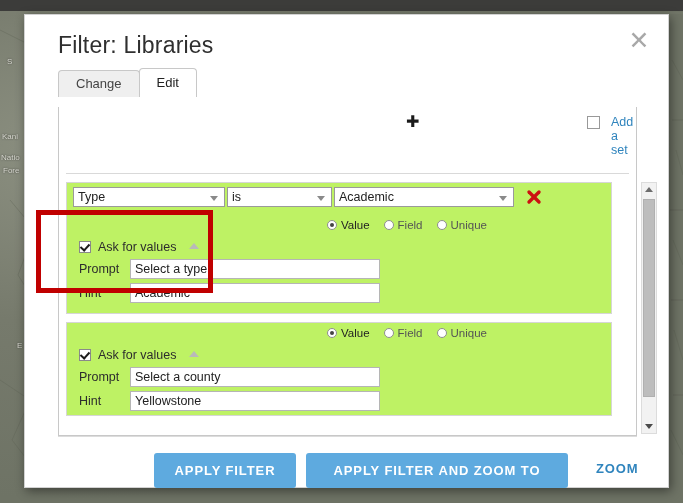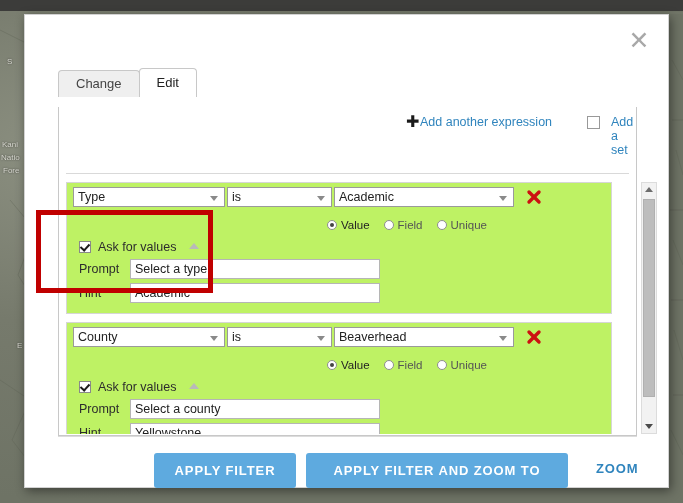--- a/index.html
+++ b/index.html
@@ -155,39 +155,39 @@
       <g stroke="#4e5346" stroke-width="1.2" fill="none" opacity="0.55">
         <path d="M672 120 L683 120"></path>
         <path d="M670 210 L683 210"></path>
         <path d="M671 300 L683 300"></path>
         <path d="M673 395 L683 395"></path>
       </g>
       <g fill="#7d8273" opacity="0.5">
         <rect x="0" y="12" width="683" height="2"></rect>
       </g>
     </svg>
-    <div class="map-label" style="left:2px;top:140px;text-align:right;">Kani</div>
+    <div class="map-label" style="left:2px;top:132px;text-align:right;">Kani</div>
     <div class="map-label" style="left:1px;top:153px;">Natio</div>
     <div class="map-label" style="left:3px;top:166px;">Fore</div>
     <div class="map-label" style="left:7px;top:57px;">S</div>
     <div class="map-label" style="left:17px;top:341px;">E</div>
   </div>
 
   <div class="dialog">
 
+    <div class="dlg-title">Filter: Libraries</div>
     <div class="close-x">✕</div>
 
     <div class="tabs">
       <span class="tab">Change</span><span class="tab active">Edit</span>
     </div>
     <div class="panel"></div>
 
     <div class="addrow">
       <span class="plus">✚</span>
-      <span class="add-expr">Add another expression</span>
       <span class="setbox"></span>
       <span class="add-set">Add a set</span>
     </div>
 
 
     <div class="hrule"></div>
 
     <div class="exprwrap">
       <div class="exprlist">
 
@@ -212,31 +212,20 @@
           <div class="kvrow">
             <span class="kvlbl">Prompt</span><span class="kvinput">Select a type</span>
           </div>
           <div class="kvrow">
             <span class="kvlbl">Hint</span><span class="kvinput">Academic</span>
           </div>
           <div class="pad"></div>
         </div>
 
         <div class="expr">
-          <div class="top">
-            <span class="fld w1"><span>County</span><span class="caret"></span></span><span class="fld w2"><span>is</span><span class="caret"></span></span><span class="fld w3"><span>Beaverhead</span><span class="caret"></span></span>
-            <span class="delx">
-              <svg width="18" height="18" viewBox="0 0 18 18">
-                  <g stroke="#cc1111" stroke-width="3.4" stroke-linecap="round">
-                    <line x1="4" y1="4" x2="14" y2="14"></line>
-                    <line x1="14" y1="4" x2="4" y2="14"></line>
-                  </g>
-                </svg>
-            </span>
-          </div>
           <div class="radiorow">
             <span class="radio on"><span class="rdot on"></span><span>Value</span></span><span class="radio"><span class="rdot"></span><span>Field</span></span><span class="radio"><span class="rdot"></span><span>Unique</span></span>
           </div>
           <div class="askrow">
             <span class="cbx"></span><span class="asklbl">Ask for values</span><span class="tri"></span>
           </div>
           <div class="kvrow">
             <span class="kvlbl">Prompt</span><span class="kvinput">Select a county</span>
           </div>
           <div class="kvrow">

